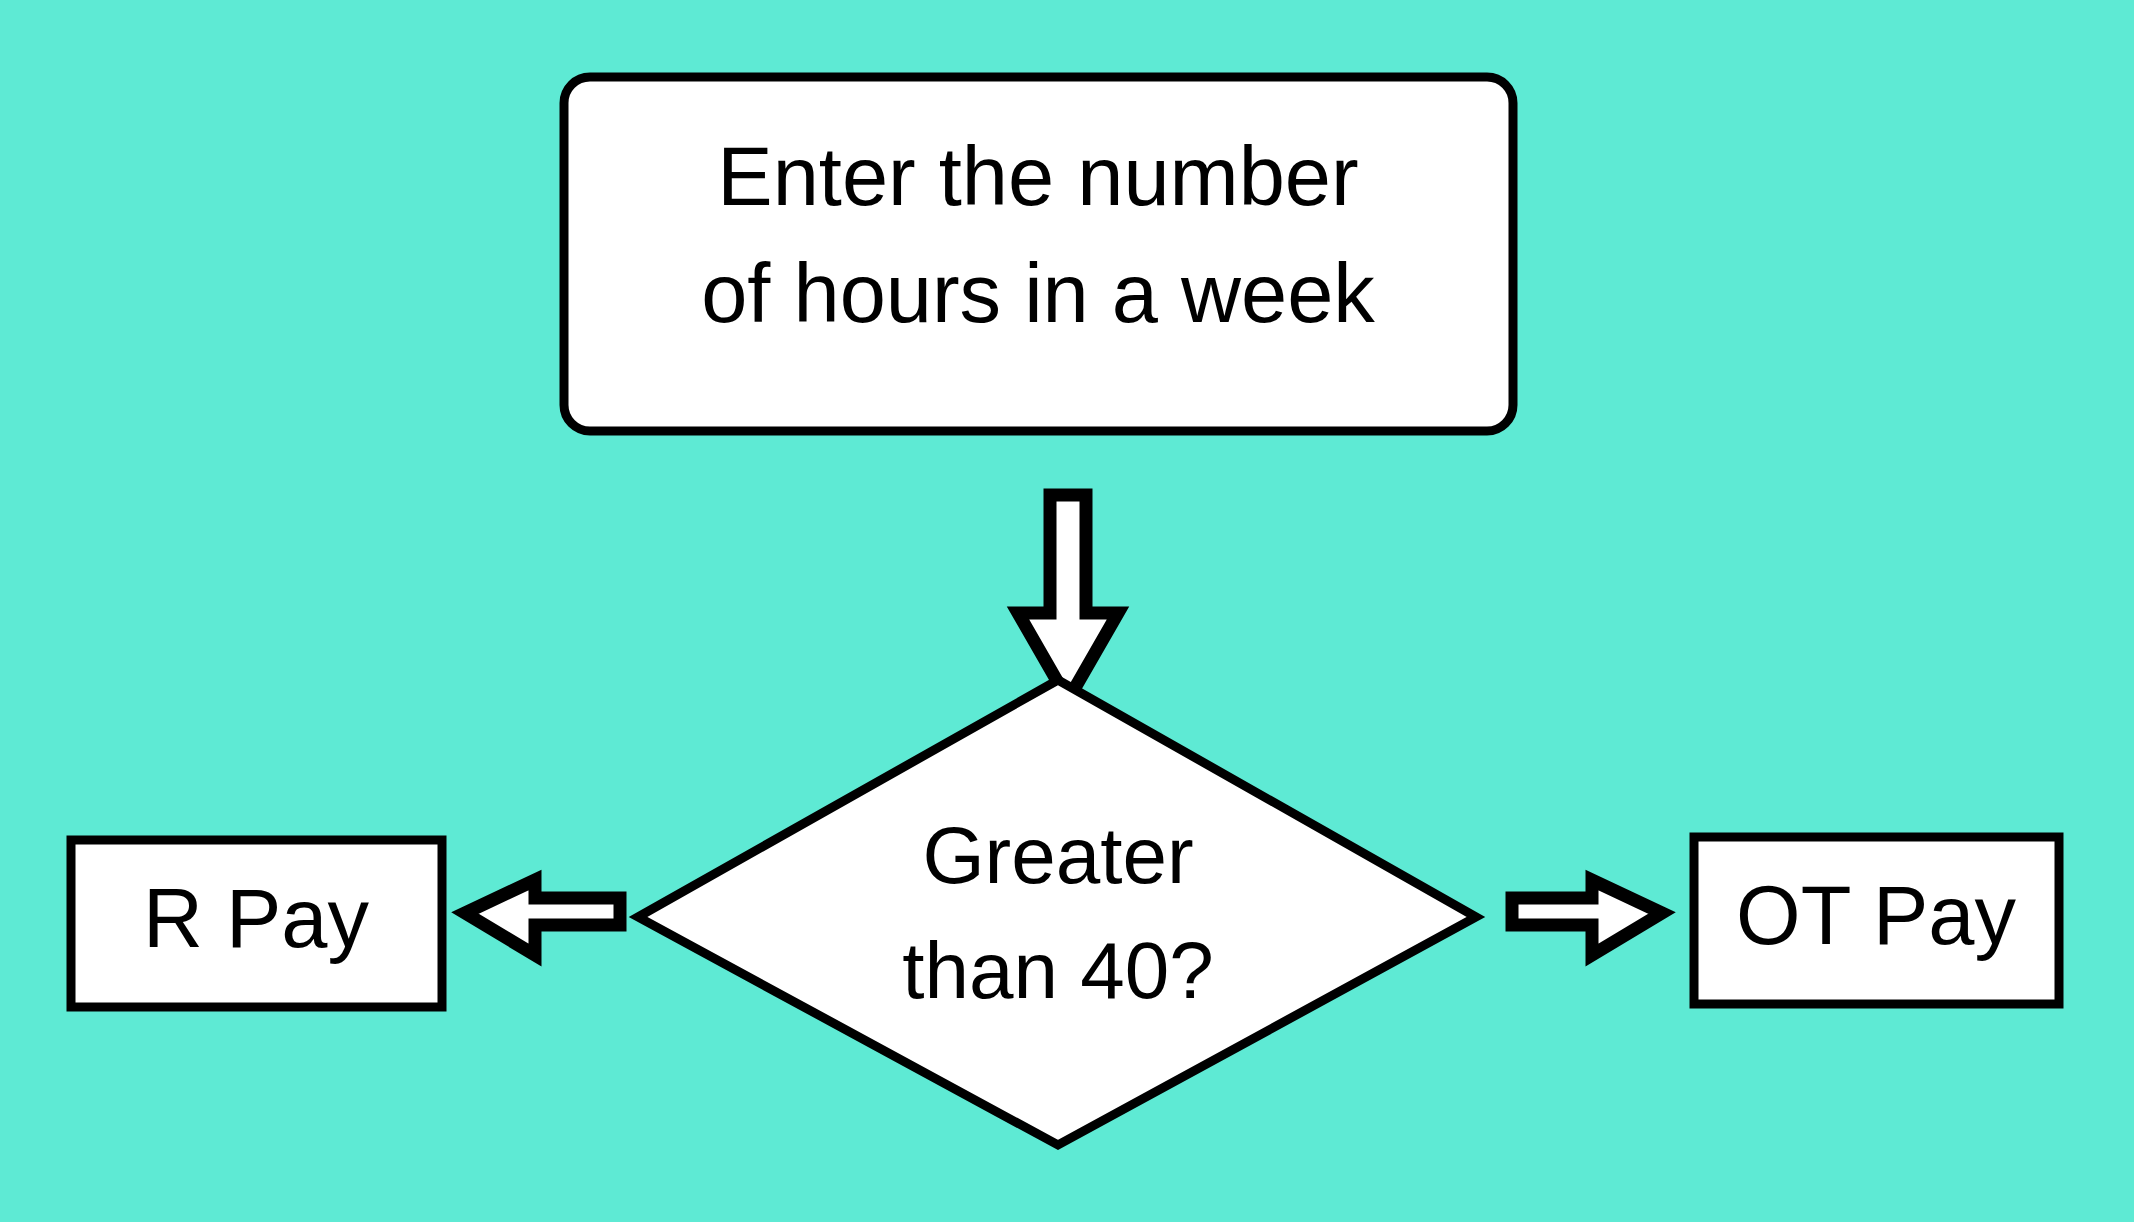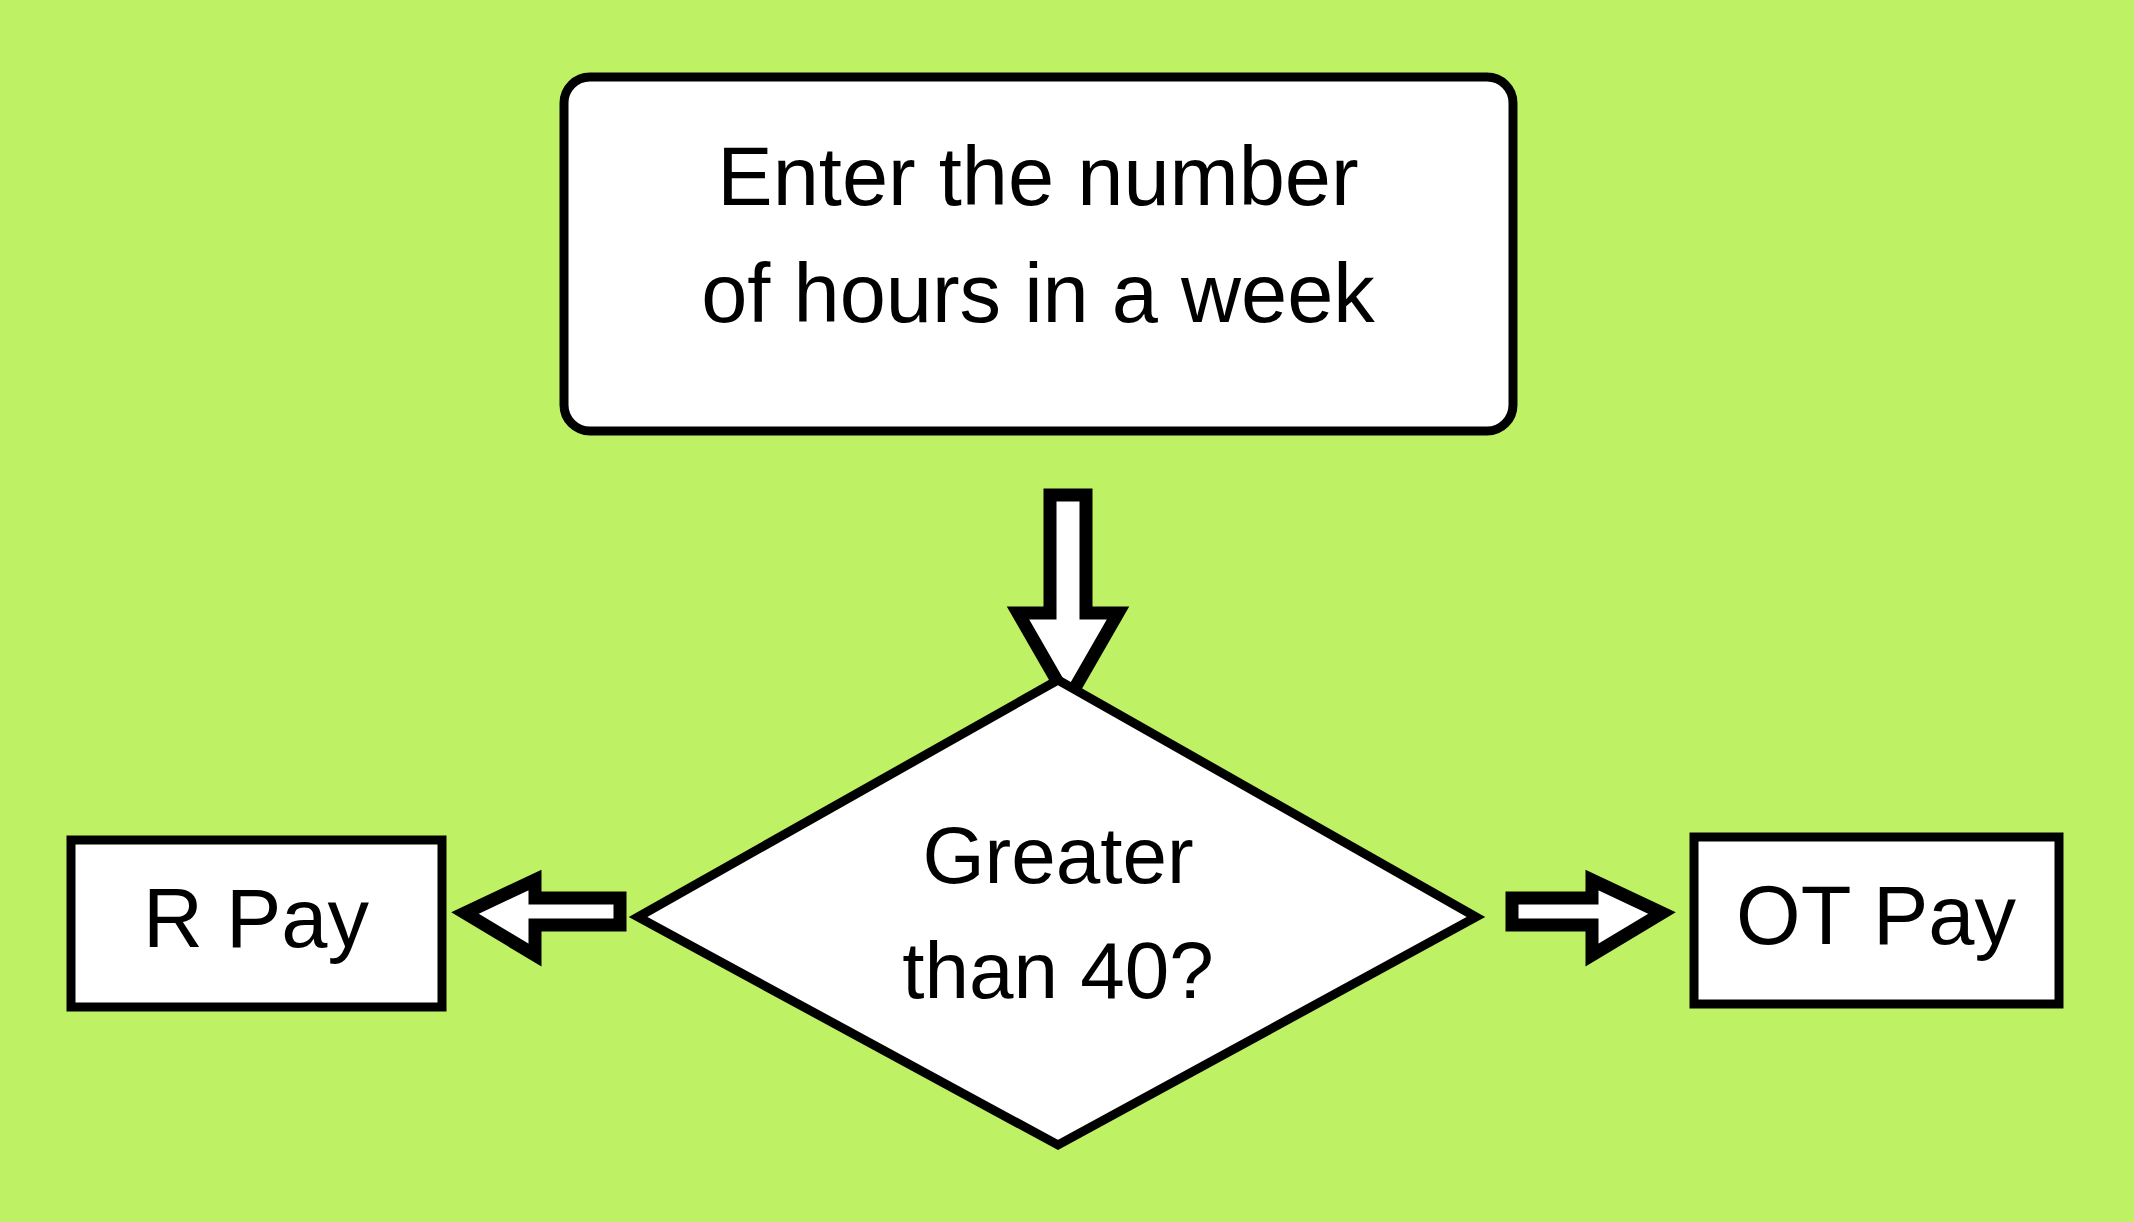--- a/index.html
+++ b/index.html
@@ -8,21 +8,21 @@
     padding: 0;
     background: #ffffff;
   }
   body {
     font-family: "Liberation Sans", sans-serif;
   }
   #canvas {
     position: relative;
     width: 2134px;
     height: 1222px;
-    background: #bef264;
+    background: #5eead4;
     overflow: hidden;
   }
   #flow-svg {
     position: absolute;
     left: 0;
     top: 0;
     width: 2134px;
     height: 1222px;
   }
   .node-text {

